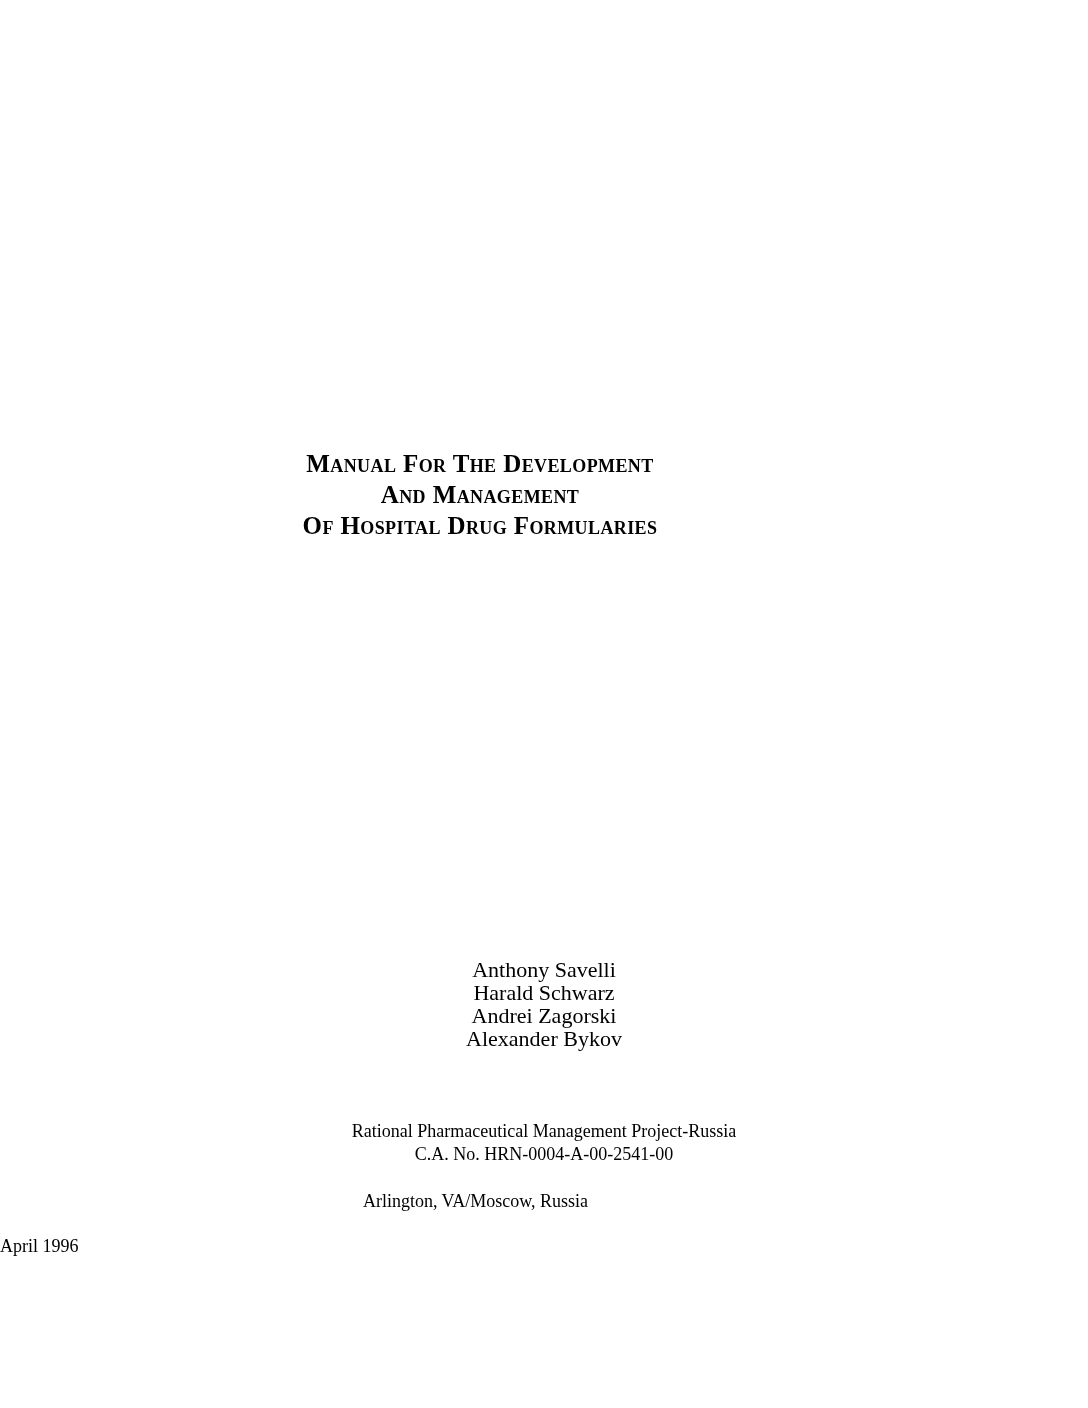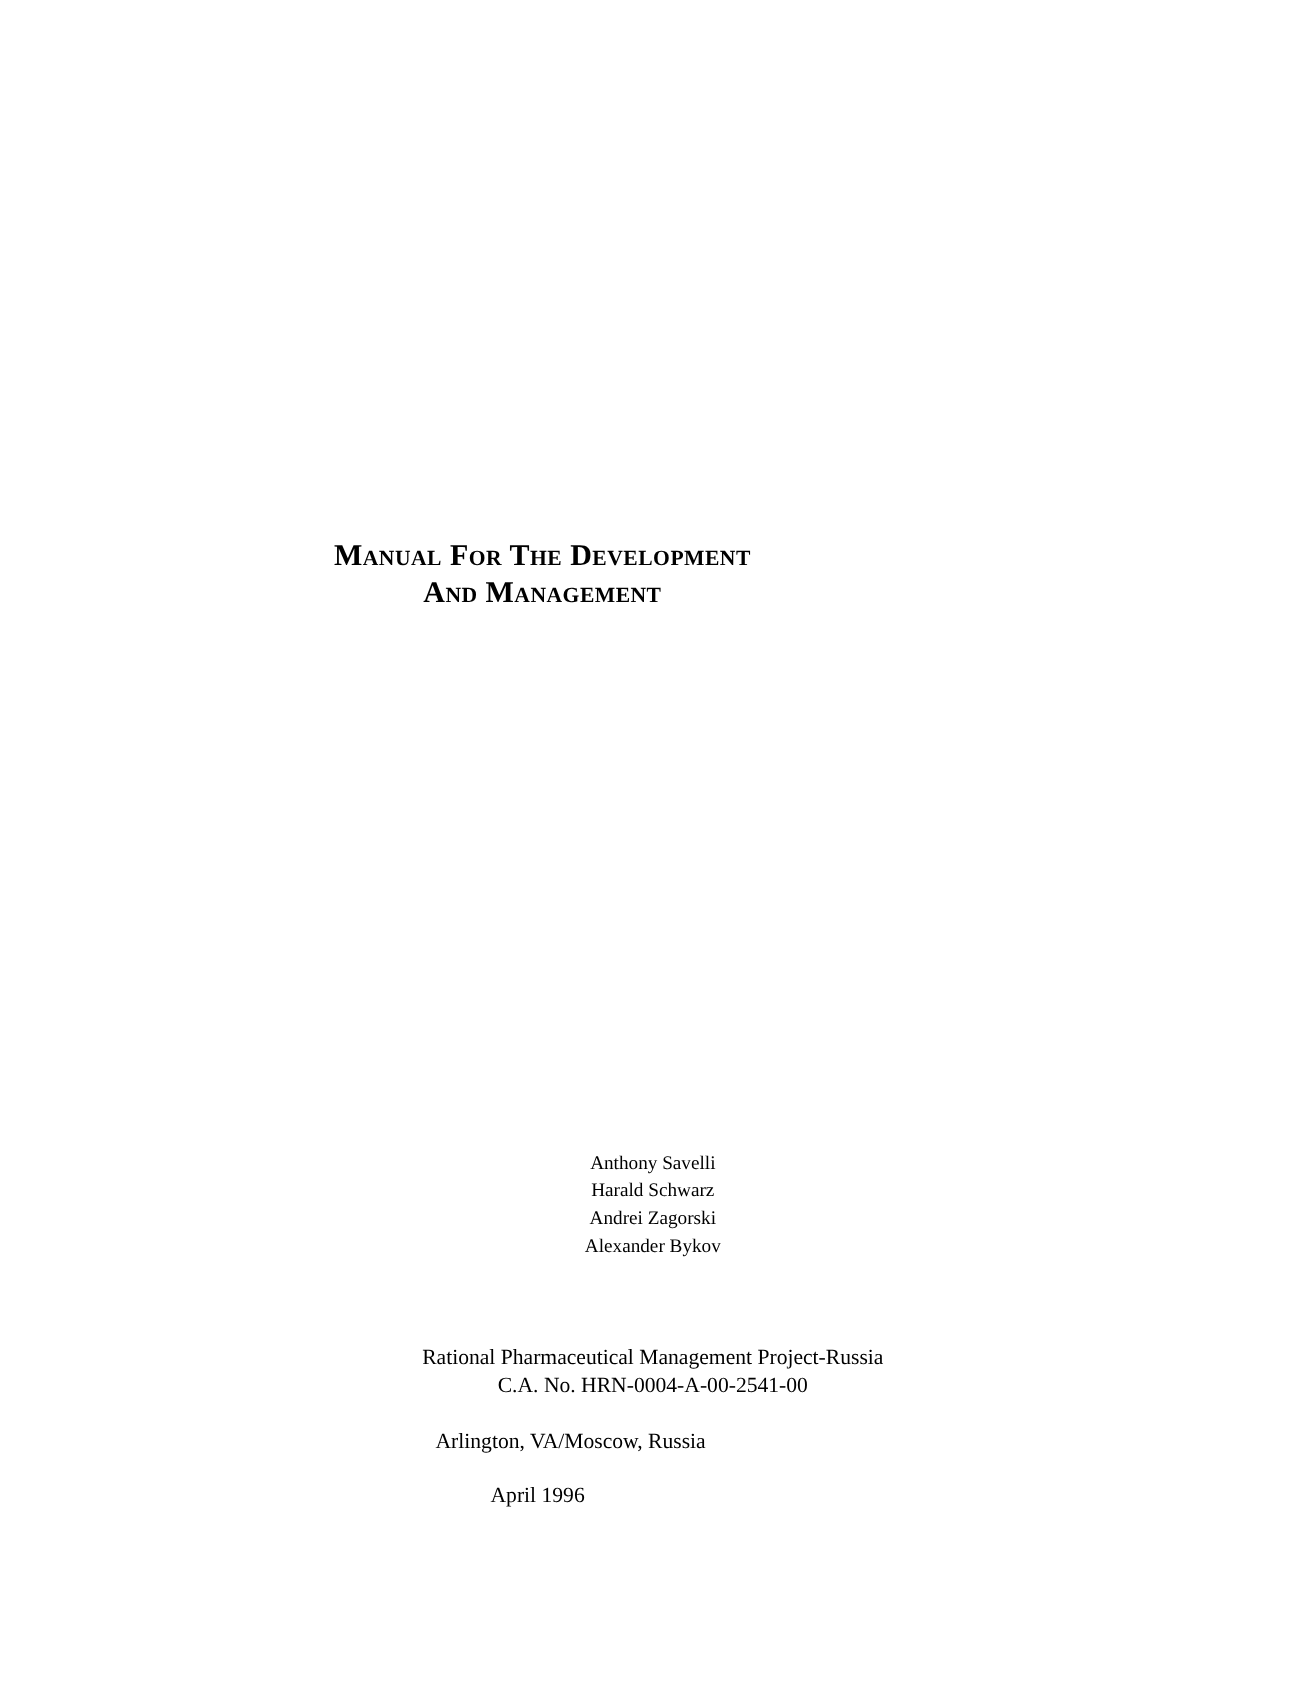--- a/index.html
+++ b/index.html
@@ -22,20 +22,21 @@
     background: #ffffff;
   }
 
   
   .title-block {
     position: absolute;
     top: 448px;
     left: 0;
     width: 904px;
     text-align: center;
+    padding-left: 28px;
   }
   .title-line {
     font-family: "Liberation Serif", "DejaVu Serif", serif;
     font-weight: bold;
     font-size: 25px;
     line-height: 31px;
     letter-spacing: 0.4px;
     
     font-variant: small-caps;
     text-transform: none;
@@ -44,21 +45,21 @@
 
   
   .authors-block {
     position: absolute;
     top: 958px;
     left: 0;
     width: 1088px;
     text-align: center;
   }
   .author {
-    font-size: 16px;
+    font-size: 22px;
     line-height: 23px;
     white-space: nowrap;
   }
 
   
   .project-block {
     position: absolute;
     top: 1120px;
     left: 0;
     width: 1088px;
@@ -81,36 +82,36 @@
     font-size: 18px;
     line-height: 23px;
     white-space: nowrap;
   }
 
   .date-block {
     position: absolute;
     top: 1235px;
     left: 0;
     width: 896px;
-    text-align: center;
   }
   .date-line {
     font-size: 18px;
     line-height: 23px;
     white-space: nowrap;
   }
 </style>
 </head>
 <body>
 
 <div class="page">
 
   <div class="title-block">
     <div class="title-line">Manual For The Development</div>
     <div class="title-line">And Management</div>
+    <div class="title-line">Of Hospital Drug Formularies</div>
   </div>
 
   <div class="authors-block">
     <div class="author">Anthony Savelli</div>
     <div class="author">Harald Schwarz</div>
     <div class="author">Andrei Zagorski</div>
     <div class="author">Alexander Bykov</div>
   </div>
 
   <div class="project-block">

